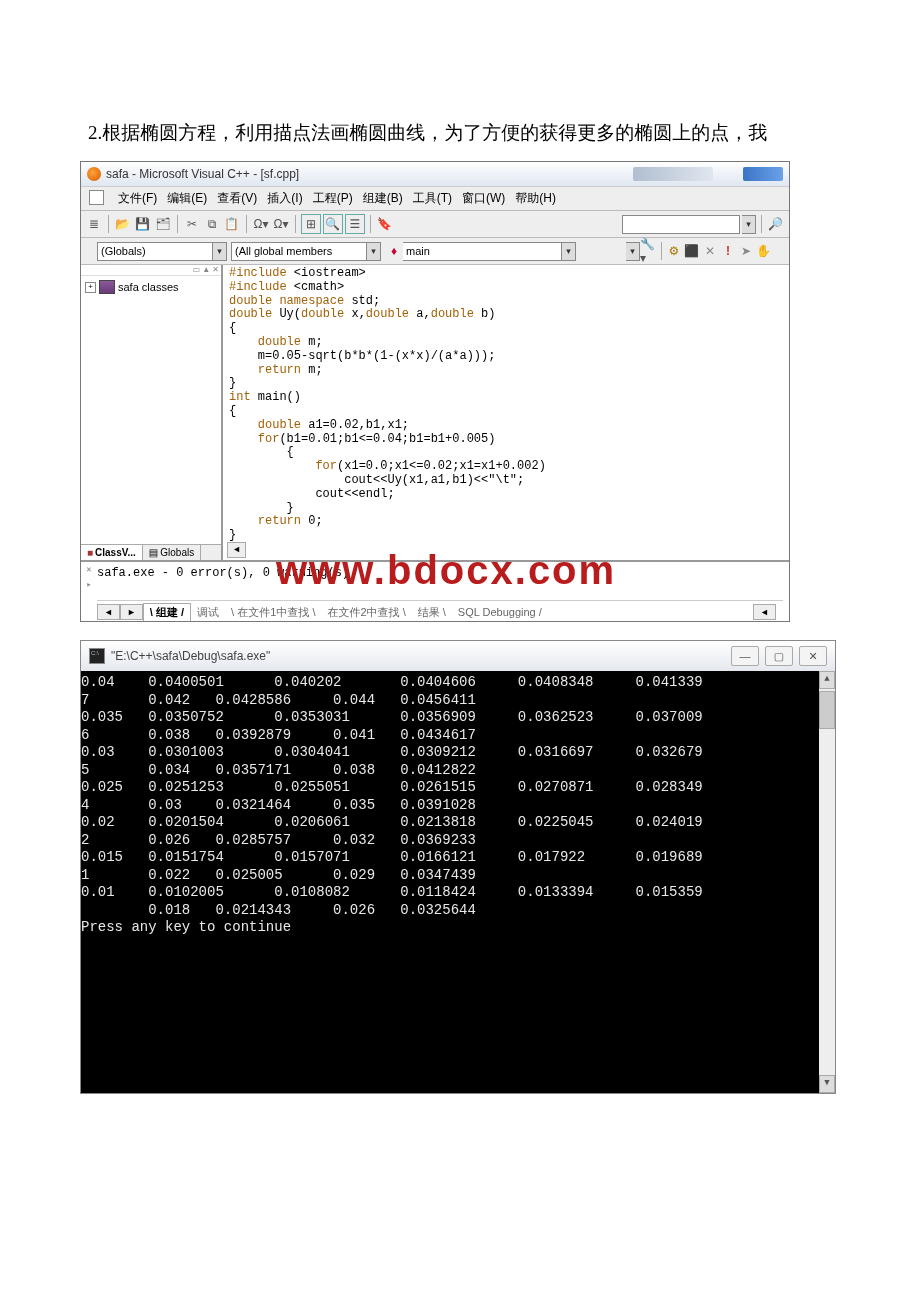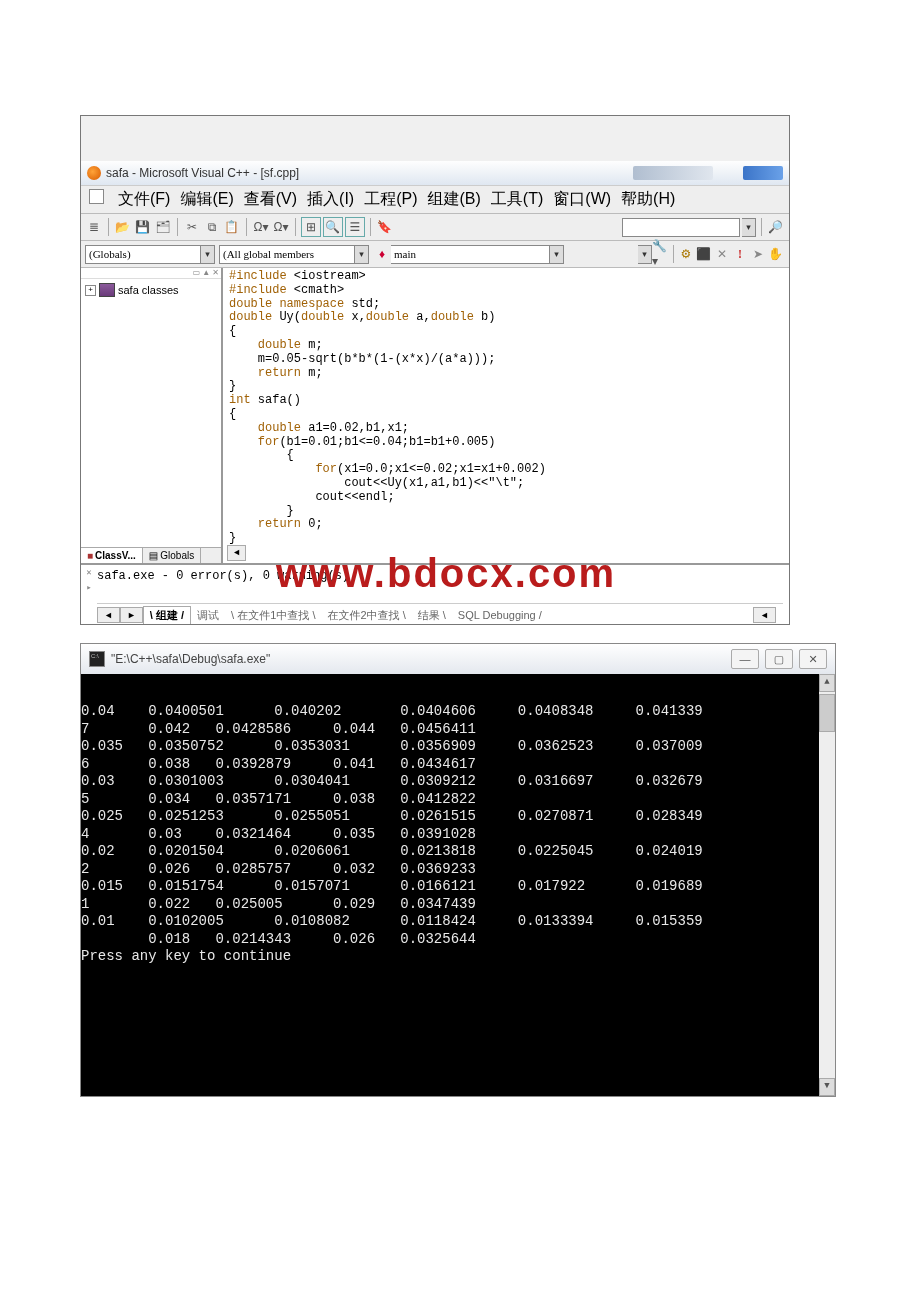--- a/index.html
+++ b/index.html
@@ -27,21 +27,20 @@
     font-size: 12px;
     background: #f0f0f0;
   }
   .titlebar {
     display: flex;
     align-items: center;
     background: linear-gradient(to bottom, #fefefe, #dfe7f1);
     padding: 3px 6px;
     border-bottom: 1px solid #ccc;
     height: 18px;
-    margin-top: 45px;
   }
   .ide-icon {
     width: 14px; height: 14px;
     background: radial-gradient(circle at 40% 40%, #ffa339, #d85a00);
     border-radius: 50%;
     margin-right: 5px;
   }
   .titlebar-text { font-size: 12px; color: #333; }
   .titlebar-right {
     margin-left: auto;
@@ -52,21 +51,21 @@
     width: 80px; height: 14px;
     background: linear-gradient(to right, #b0bed0, #e0e6ee);
     border-radius: 2px;
   }
   .menubar {
     display: flex;
     gap: 10px;
     padding: 3px 8px;
     background: #eee;
     border-bottom: 1px solid #bbb;
-    font-size: 16px;
+    font-size: 12px;
     color: #000;
   }
   .menubar-icon {
     width: 13px; height: 13px;
     border: 1px solid #888;
     background: #fff;
     margin-right: 4px;
     display: inline-block;
   }
   .toolbar {
@@ -98,26 +97,25 @@
     width: 13px; height: 17px;
     background: #ddd;
     border: 1px solid #888;
     border-left: none;
     display: flex; align-items: center; justify-content: center;
   }
   .tb-arrow::after { content: "▾"; font-size: 9px; color: #333; }
   .toolbar2 {
     display: flex;
     align-items: center;
-    padding: 2px 4px;
+    padding: 2px 16px;
     background: #eee;
     border-bottom: 1px solid #bbb;
     gap: 0;
     height: 22px;
-    font-family: Liberation Serif, serif;
   }
   .ide-body {
     display: flex;
     height: 295px;
     background: #fff;
   }
   .sidebar {
     width: 140px;
     border-right: 2px solid #999;
     background: #fff;
@@ -293,20 +291,21 @@
   }
   .strack { flex: 1; background: #eee; }
   .sthumb { height: 36px; background: #ccc; border: 1px solid #aaa; margin-top: 2px; }
 </style>
 </head>
 <body>
 
 <div class="page">
 
   <div>
+    <div class="intro-text indent">2.根据椭圆方程，利用描点法画椭圆曲线，为了方便的获得更多的椭圆上的点，我</div>
   </div>
 
   <div class="ide-window">
     <div class="titlebar">
       <div class="ide-icon"></div>
       <div class="titlebar-text">safa - Microsoft Visual C++ - [sf.cpp]</div>
       <div class="titlebar-right">
         <div class="win-blur"></div>
         <div class="win-blur" style="width:40px;background:linear-gradient(to right,#3b74c8,#6aa1e8);"></div>
       </div>
@@ -397,21 +396,21 @@
 
       <div class="code-area"><span class="kw-blue">#include </span><span>&lt;iostream&gt;</span>
 <span class="kw-blue">#include </span><span>&lt;cmath&gt;</span>
 <span class="kw-blue">double namespace </span><span>std;</span>
 <span class="kw-blue">double </span><span>Uy(</span><span class="kw-blue">double </span><span>x,</span><span class="kw-blue">double </span><span>a,</span><span class="kw-blue">double </span><span>b)</span>
 <span>{</span>
 <span class="kw-blue">    double </span><span>m;</span>
 <span>    m=0.05-sqrt(b*b*(1-(x*x)/(a*a)));</span>
 <span class="kw-blue">    return </span><span>m;</span>
 <span>}</span>
-<span class="kw-blue">int </span><span>safa()</span>
+<span class="kw-blue">int </span><span>main()</span>
 <span>{</span>
 <span class="kw-blue">    double </span><span>a1=0.02,b1,x1;</span>
 <span class="kw-blue">    for</span><span>(b1=0.01;b1&lt;=0.04;b1=b1+0.005)</span>
 <span>        {</span>
 <span class="kw-blue">            for</span><span>(x1=0.0;x1&lt;=0.02;x1=x1+0.002)</span>
 <span>                cout&lt;&lt;Uy(x1,a1,b1)&lt;&lt;"\t";</span>
 <span>            cout&lt;&lt;endl;</span>
 <span>        }</span>
 <span class="kw-blue">    return </span><span>0;</span>
 <span>}</span>
@@ -443,21 +442,21 @@
   <div class="console-window">
     <div class="console-title">
       <div class="cicon"></div>
       <div class="ctitle-text">"E:\C++\safa\Debug\safa.exe"</div>
       <div class="winbtns">
         <div class="winbtn">—</div>
         <div class="winbtn">▢</div>
         <div class="winbtn">✕</div>
       </div>
     </div>
-    <div class="console-body" id="console-out"><div style="white-space: pre; margin-top: 26px;">0.04    0.0400501      0.040202       0.0404606     0.0408348     0.041339
+    <div class="console-body" id="console-out"><div style="white-space: pre;">0.04    0.0400501      0.040202       0.0404606     0.0408348     0.041339
 7       0.042   0.0428586     0.044   0.0456411
 0.035   0.0350752      0.0353031      0.0356909     0.0362523     0.037009
 6       0.038   0.0392879     0.041   0.0434617
 0.03    0.0301003      0.0304041      0.0309212     0.0316697     0.032679
 5       0.034   0.0357171     0.038   0.0412822
 0.025   0.0251253      0.0255051      0.0261515     0.0270871     0.028349
 4       0.03    0.0321464     0.035   0.0391028
 0.02    0.0201504      0.0206061      0.0213818     0.0225045     0.024019
 2       0.026   0.0285757     0.032   0.0369233
 0.015   0.0151754      0.0157071      0.0166121     0.017922      0.019689

